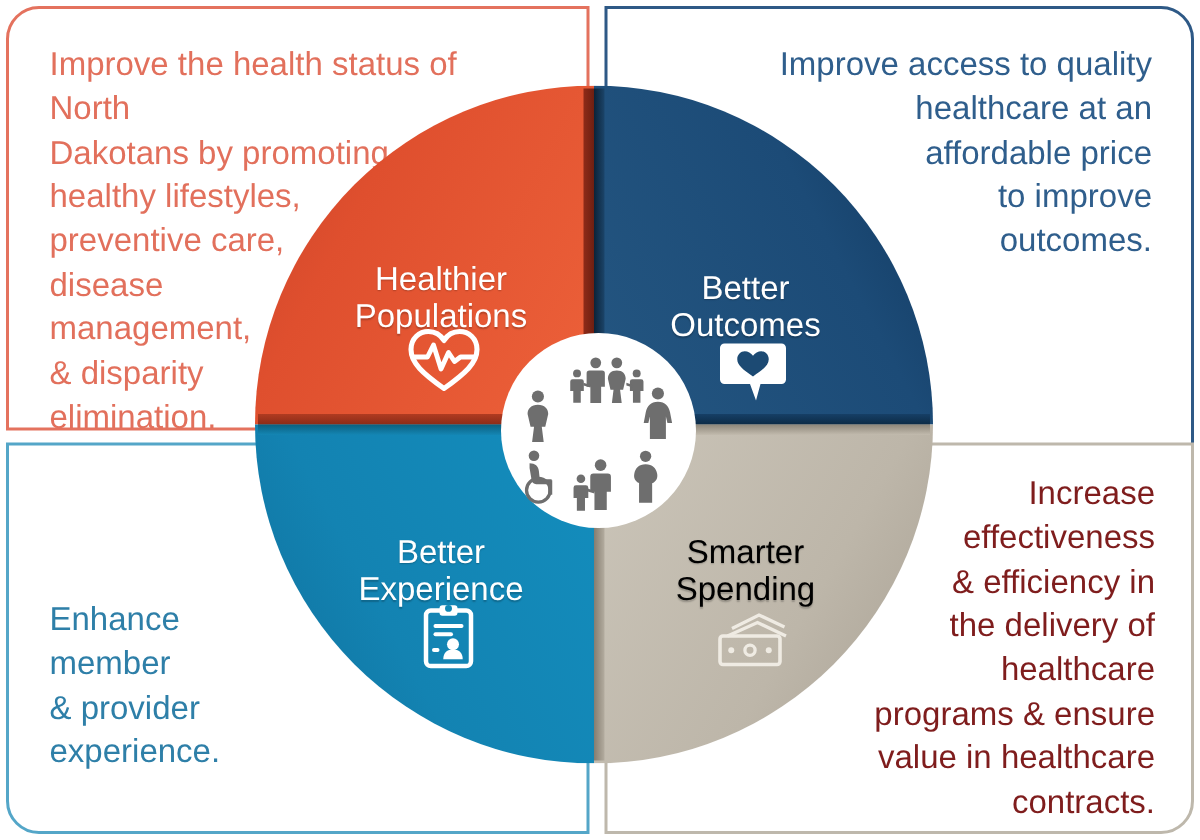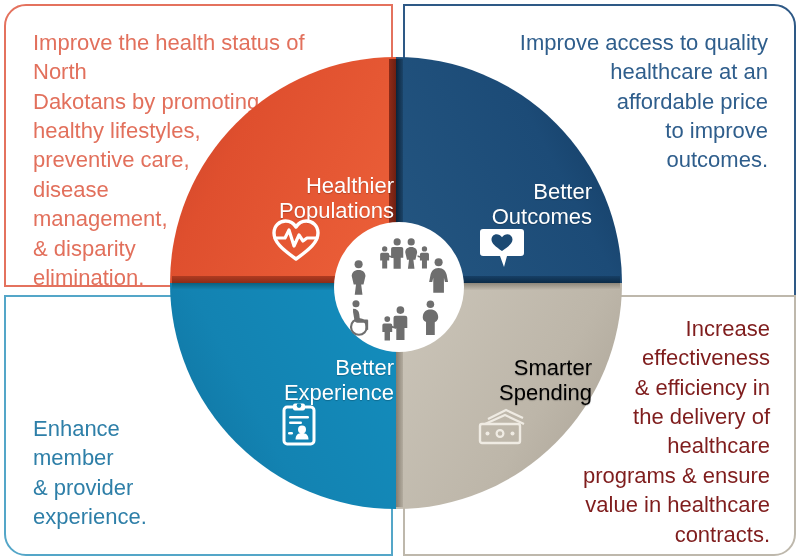--- a/index.html
+++ b/index.html
@@ -51,21 +51,21 @@
   }
 
   #panel-be {                       
     left: 4px;  top: 295px;
     width: 389px; height: 261px;
     border-color: #54A6C8;
     border-radius: 0 0 0 22px;
   }
   #panel-be .blurb {
     left: 27px; top: 101px; width: 300px;
-    color: #2E7FA8; text-align: left; margin-top: 16px;
+    color: #2E7FA8; text-align: left;
   }
 
   #panel-ss {                       
     left: 403px; top: 295px;
     width: 393px; height: 261px;
     border-color: #BEB8AC;
     border-radius: 0 0 22px 0;
   }
   #panel-ss .blurb {
     right: 24px; top: 17px; width: 310px;
@@ -160,21 +160,21 @@
   
   #hub {
     position: absolute;
     left: 334px; top: 222px;
     width: 130px; height: 130px;
     border-radius: 50%;
     background: #ffffff;
   }
   #hub svg { display: block; }
 
-  .wtxt { display: block; text-align: right; }
+  .wtxt { display: block; }
 </style>
 </head>
 <body>
 
 <div id="stage">
 
   <div class="panel" id="panel-hp">
     <div class="blurb">Improve the health status of North
 Dakotans by promoting
 healthy lifestyles,

